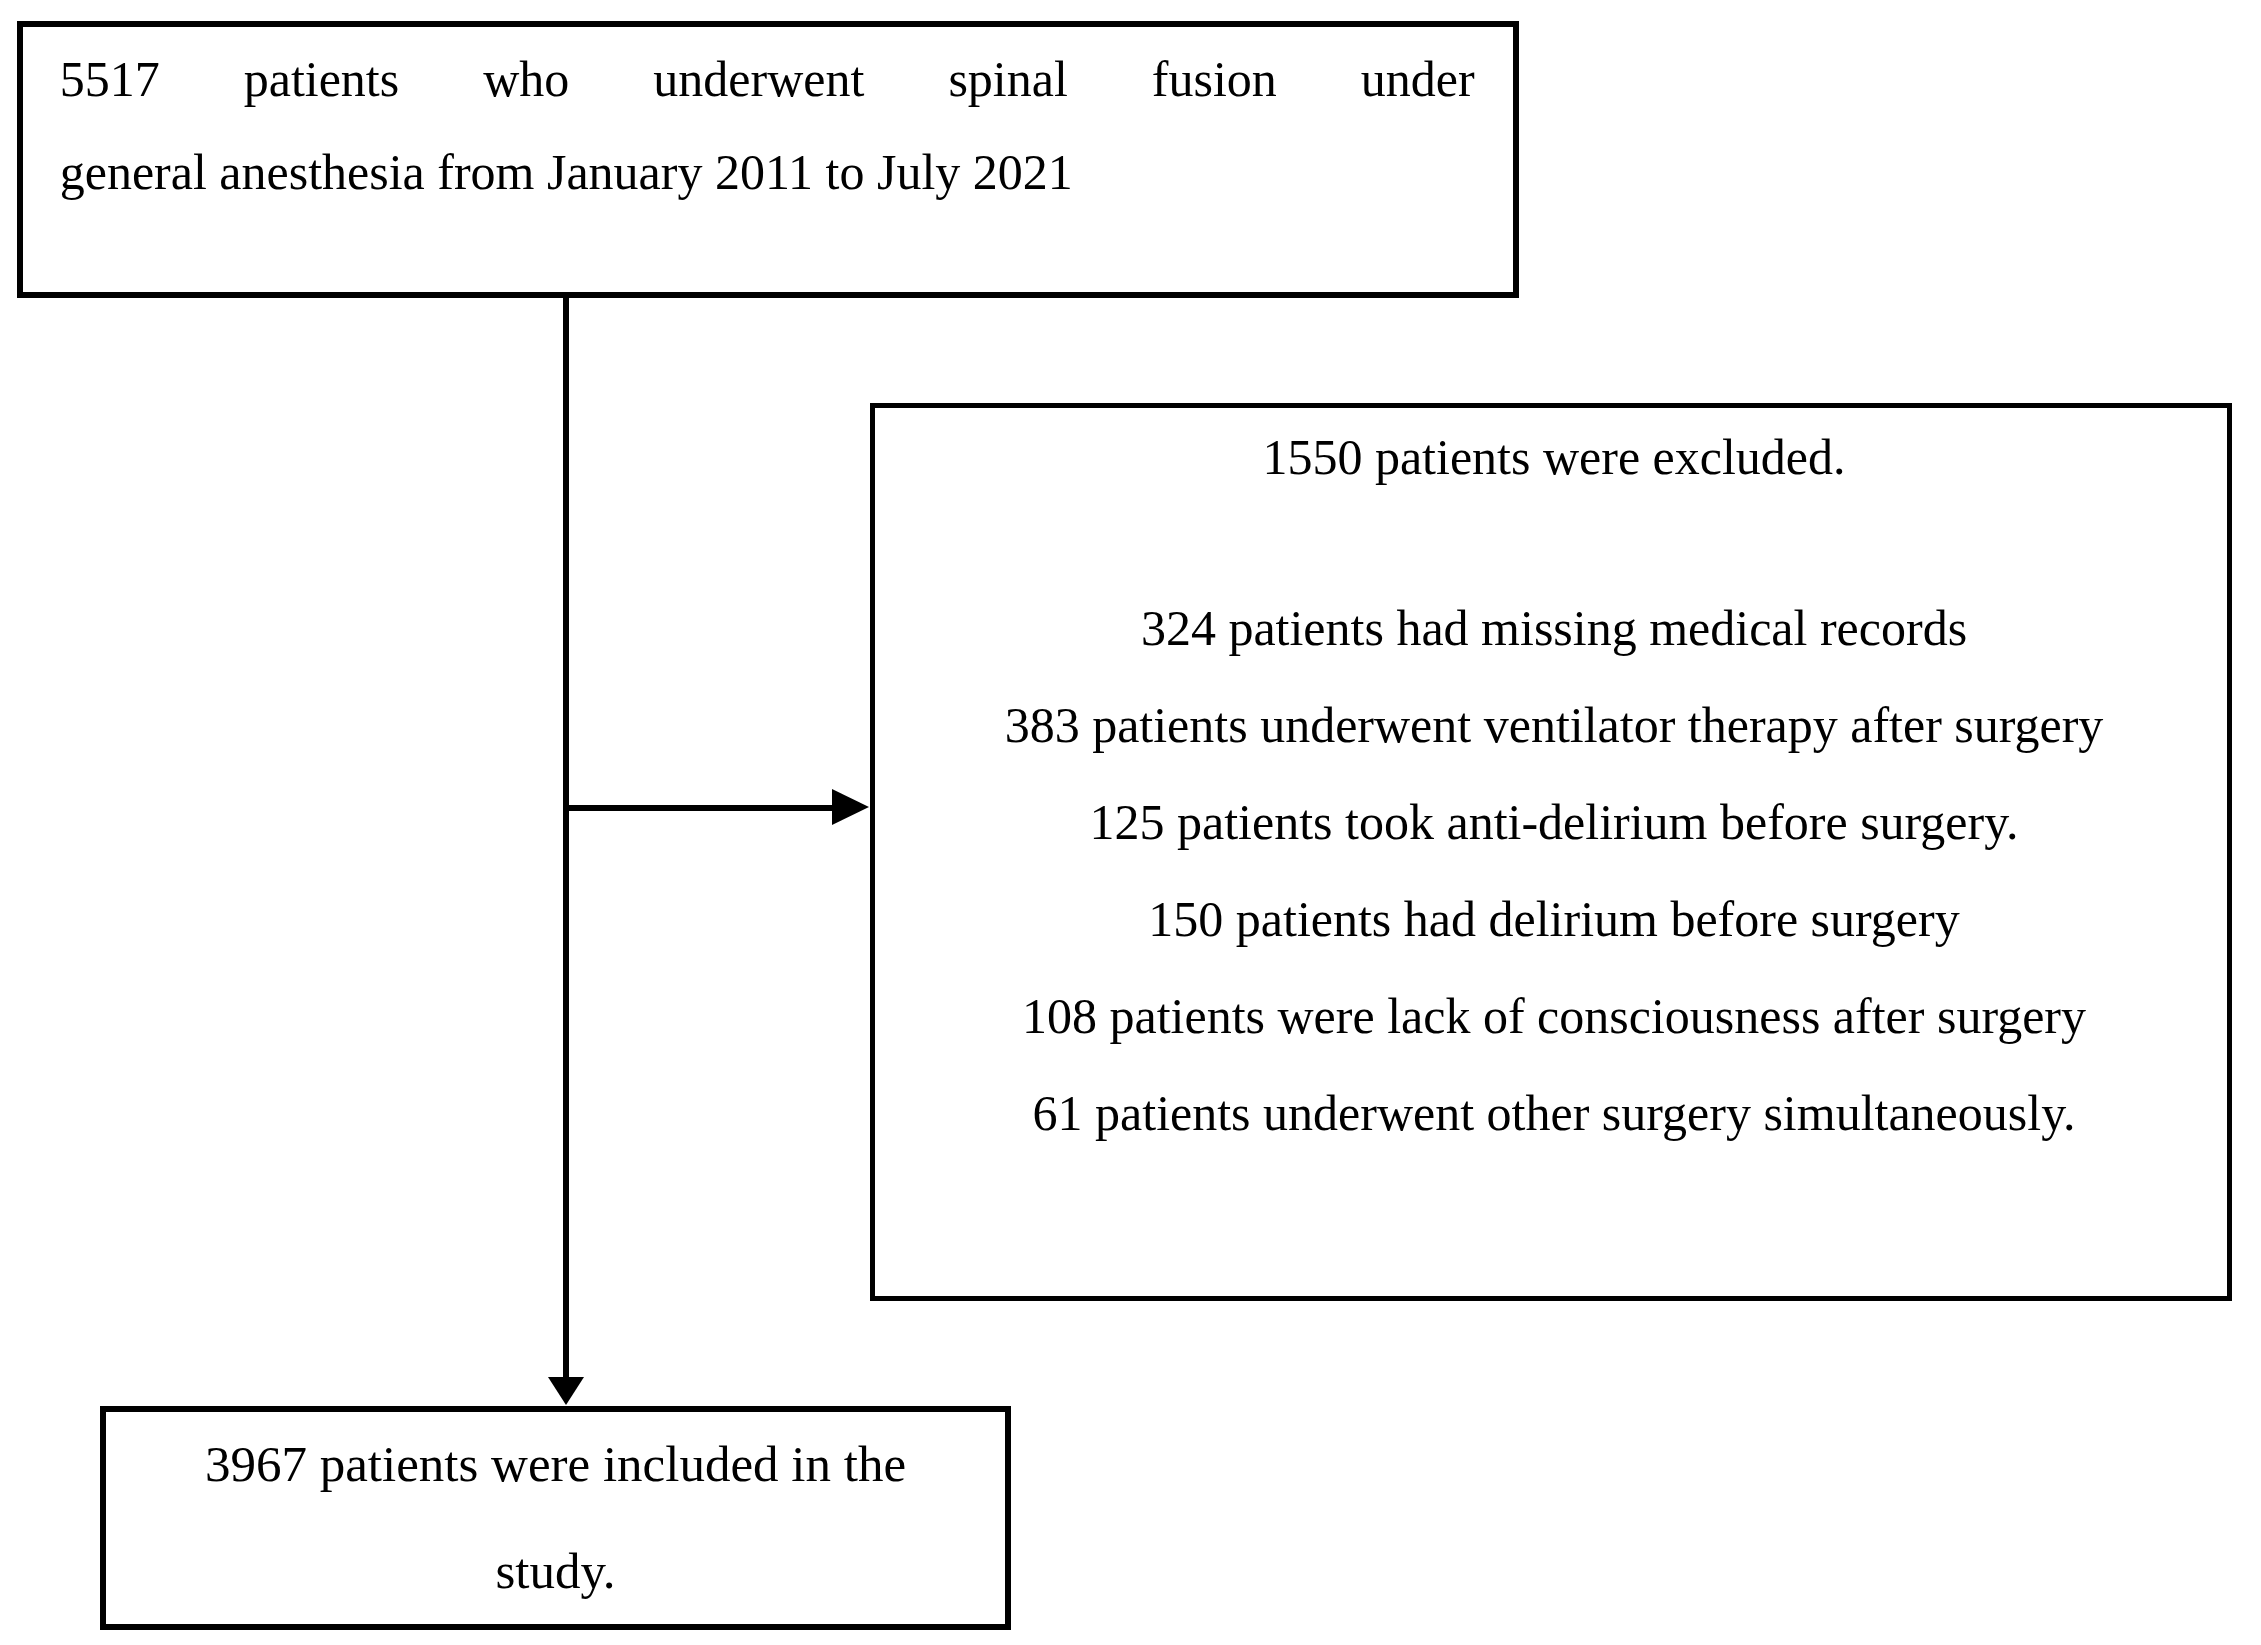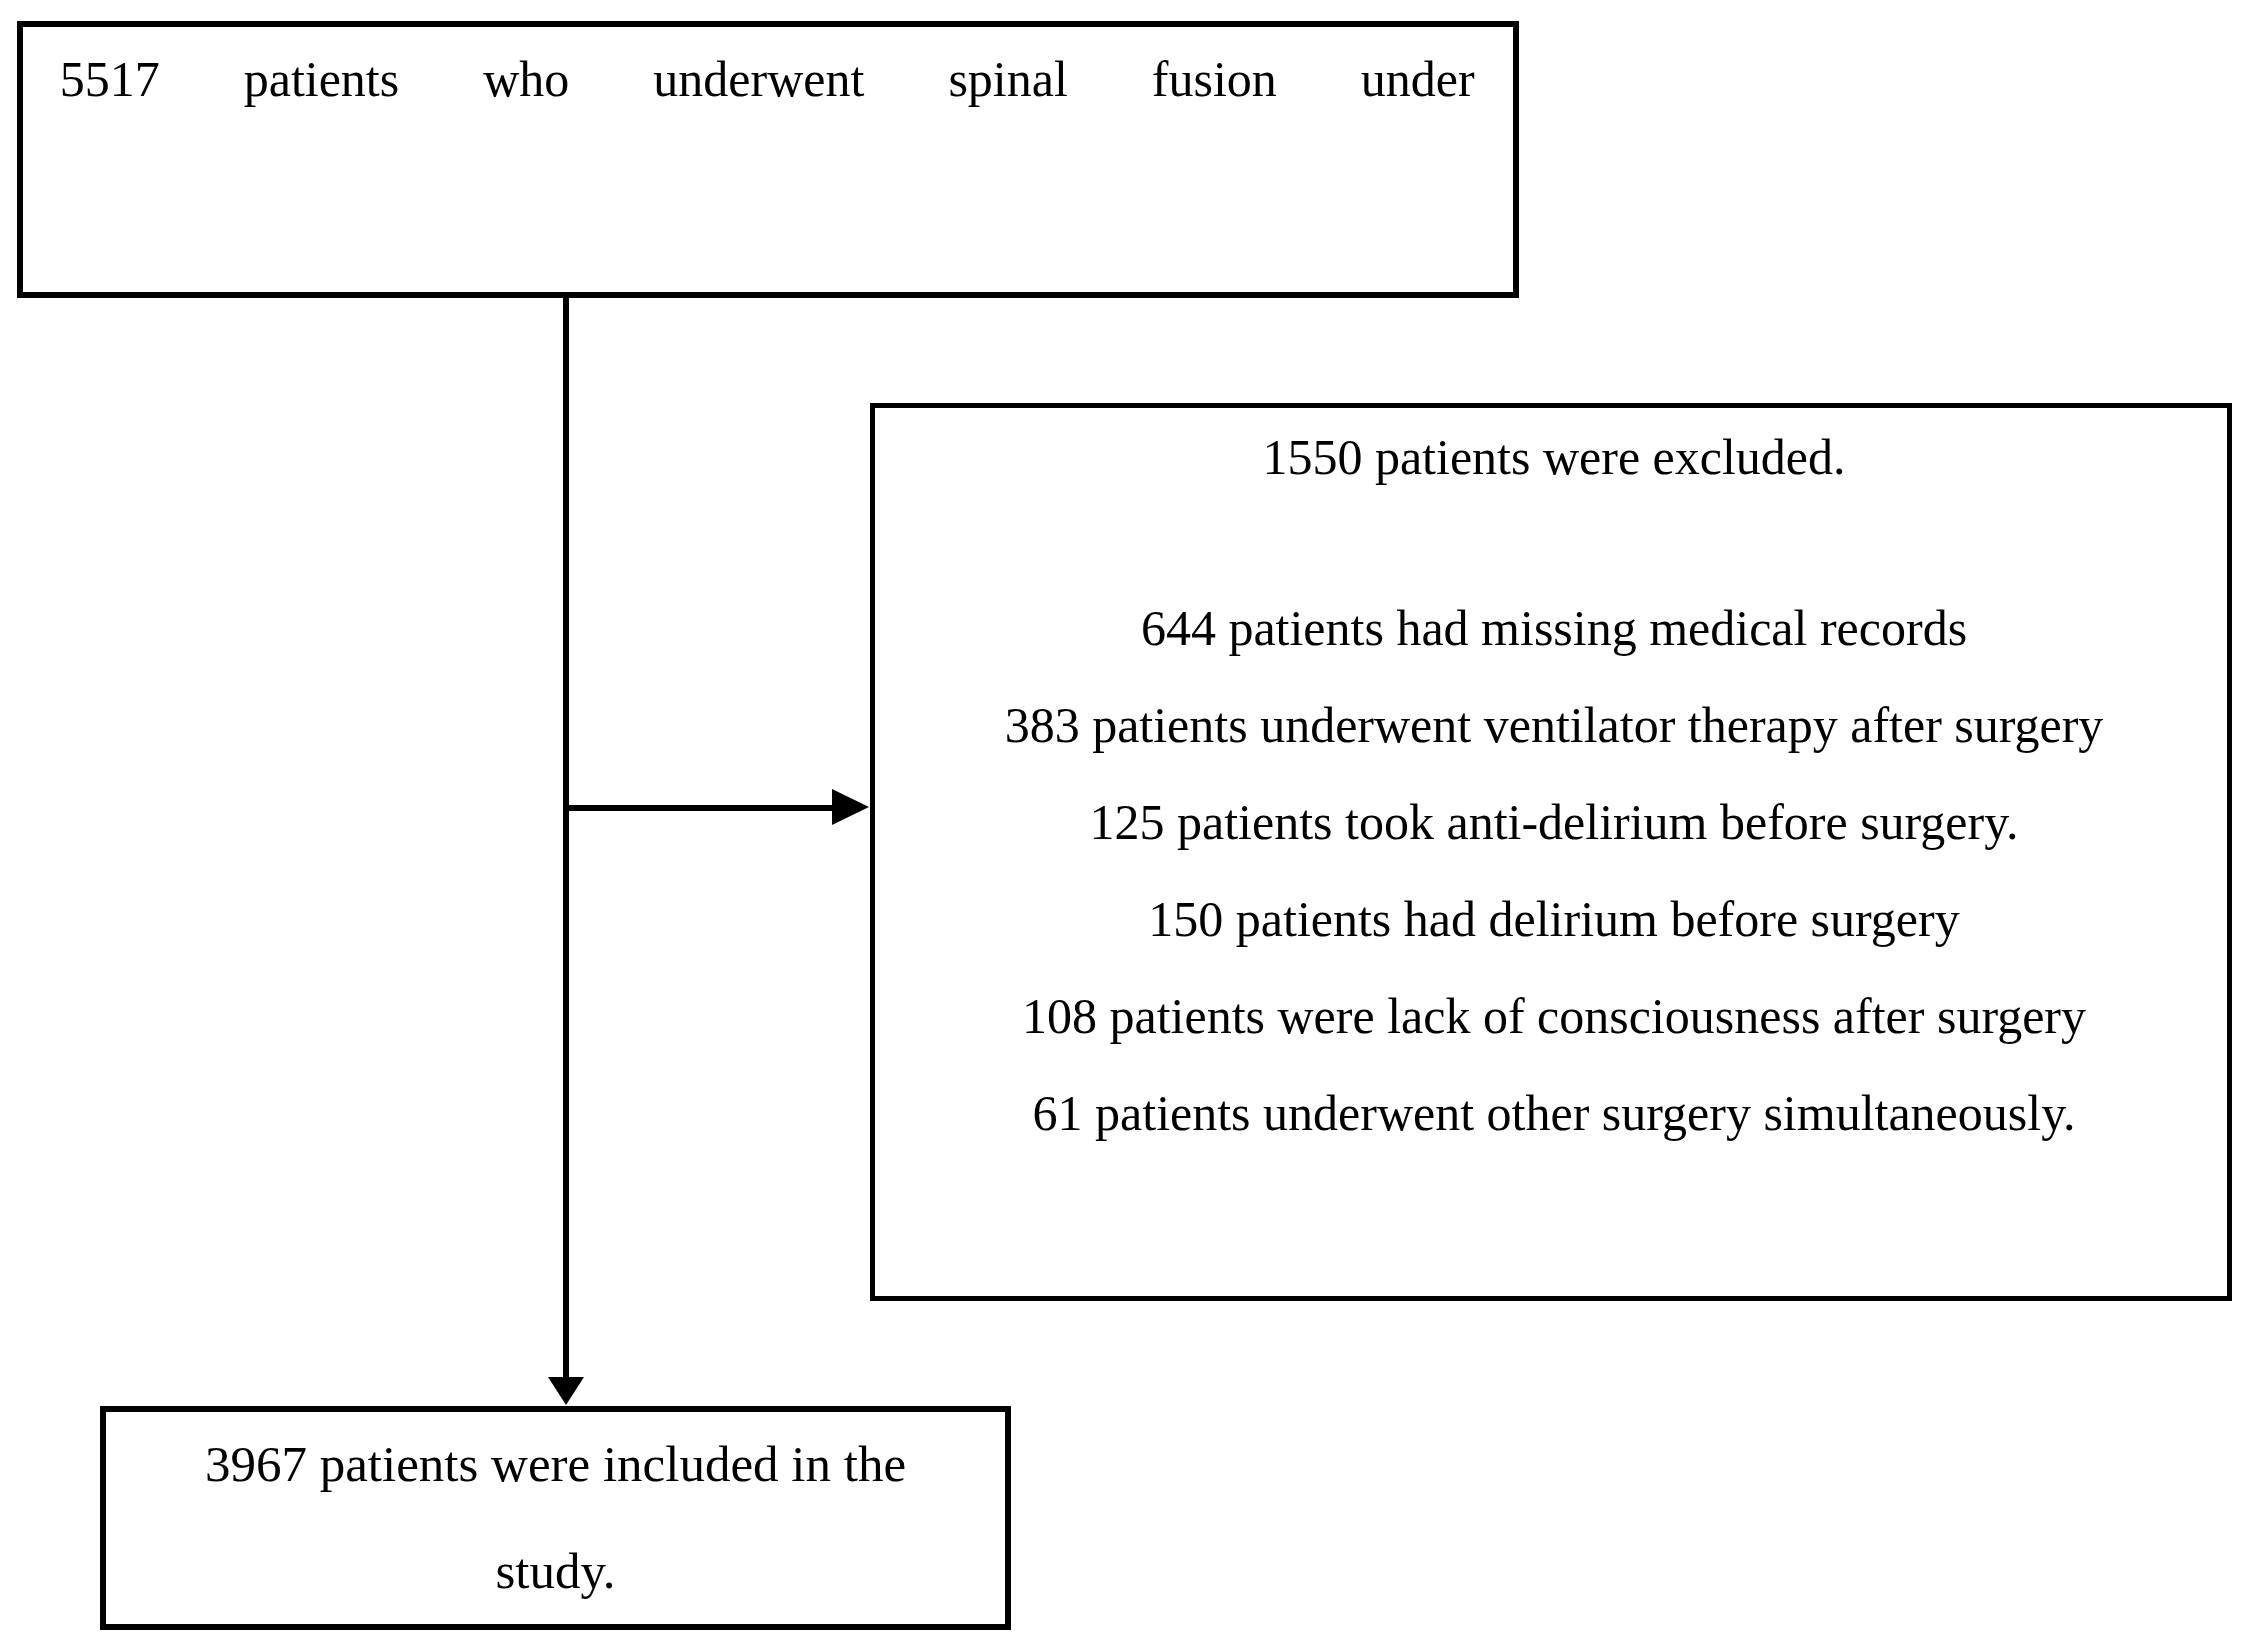--- a/index.html
+++ b/index.html
@@ -116,31 +116,32 @@
     border-left: 37px solid #000000;
   }
 </style>
 </head>
 <body>
 
 <div>
 
   <div class="box" id="enrollment-box">
     <div class="justify-last">5517 patients who underwent spinal fusion under</div>
+    <div>general anesthesia from January 2011 to July 2021</div>
   </div>
 
   <div class="vline"></div>
   <div class="varrow"></div>
   <div class="hline"></div>
   <div class="harrow"></div>
 
   <div class="box" id="exclusion-box">
     <div class="excl-heading">1550 patients were excluded.</div>
     <div class="excl-spacer"></div>
-    <div class="excl-item">644 patients had missing medical records</div>
+    <div class="excl-item">324 patients had missing medical records</div>
     <div class="excl-item">383 patients underwent ventilator therapy after surgery</div>
     <div class="excl-item">125 patients took anti-delirium before surgery.</div>
     <div class="excl-item">150 patients had delirium before surgery</div>
     <div class="excl-item">108 patients were lack of consciousness after surgery</div>
     <div class="excl-item">61 patients underwent other surgery simultaneously.</div>
   </div>
 
   <div class="box" id="inclusion-box">
     <div class="center-line">3967 patients were included in the</div>
     <div class="center-line">study.</div>

